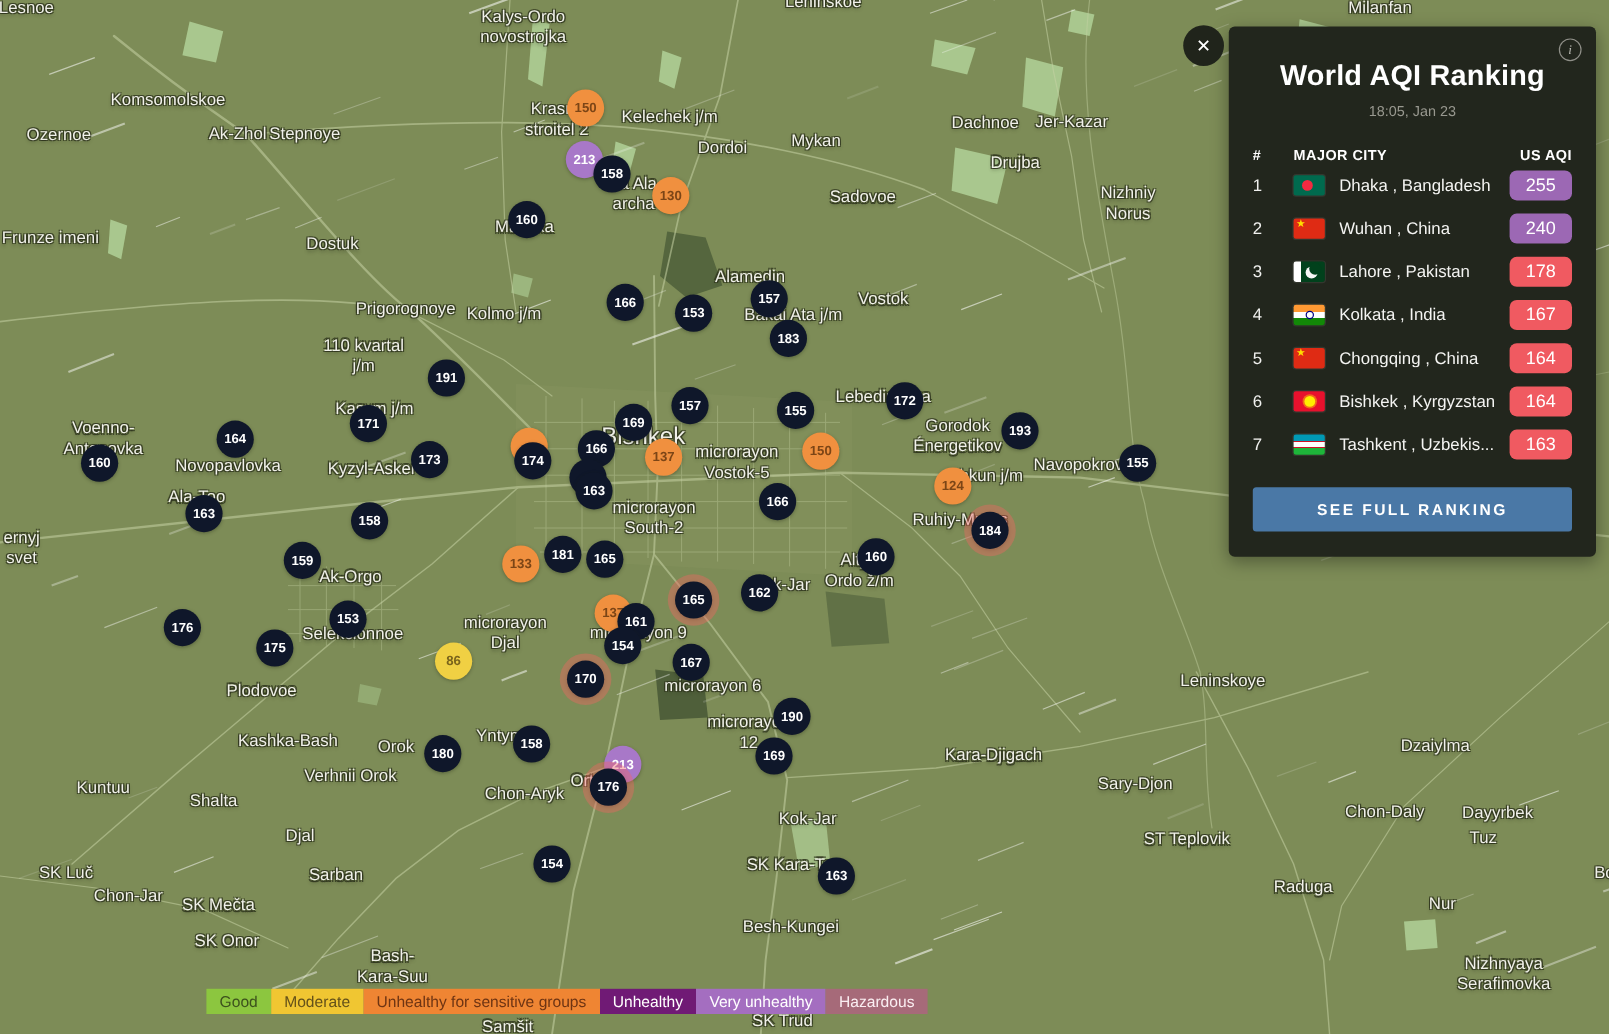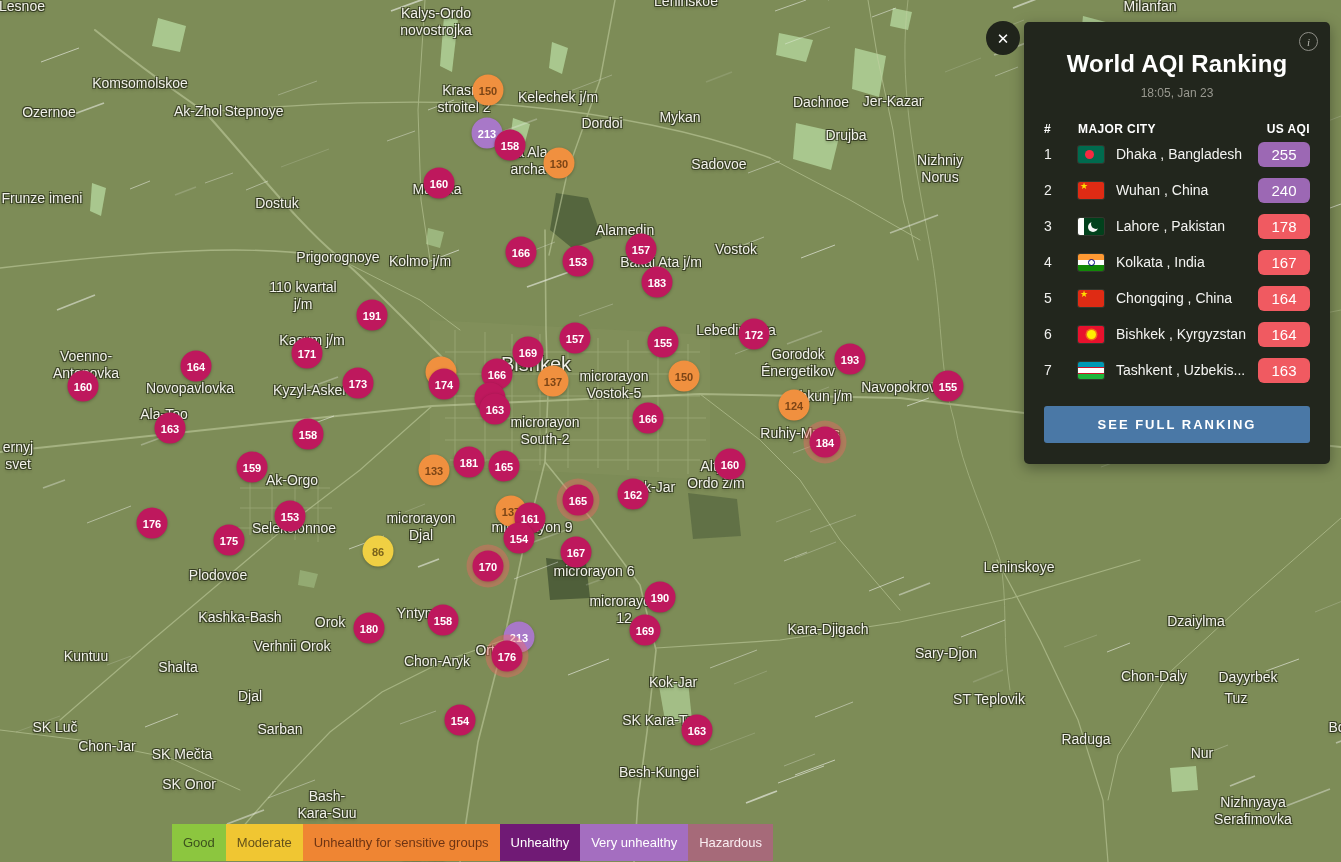--- a/index.html
+++ b/index.html
@@ -11,27 +11,27 @@
   .mlabel{position:absolute;transform:translate(-50%,-50%);color:#f1f1ea;font-size:14px;
           line-height:1.2;text-align:center;white-space:nowrap;
           text-shadow:1px 1px 0 rgba(47,54,30,.8),-1px 1px 0 rgba(47,54,30,.8),
                       1px -1px 0 rgba(47,54,30,.8),-1px -1px 0 rgba(47,54,30,.8),
                       0 2px 3px rgba(47,54,30,.45);}
   
   #markers{position:absolute;left:0;top:0;width:100%;height:100%;z-index:3;}
   .marker{position:absolute;width:31px;height:31px;border-radius:50%;transform:translate(-50%,-50%);
           display:flex;align-items:center;justify-content:center;font-size:11px;font-weight:bold;
           box-shadow:0 1px 3px rgba(30,35,18,.35);cursor:pointer;}
-  .lv-unh{background:#be185d;color:#fff;}
+  .lv-unh{background:#0f172a;color:#fff;}
   .lv-usg{background:#f0903f;color:#7c4516;}
   .lv-mod{background:#f0d043;color:#7a641c;}
   .lv-vu{background:#a878c8;color:#fff;}
   .halo{box-shadow:0 0 0 6px rgba(242,100,97,.4),0 1px 3px rgba(30,35,18,.35);}
   
-  #legend{position:absolute;left:172px;top:824px;display:flex;z-index:4;height:37px;text-align:right;}
+  #legend{position:absolute;left:172px;top:824px;display:flex;z-index:4;height:21px;text-align:right;}
   .legend-item{display:flex;align-items:center;padding:0 11px;font-size:13px;white-space:nowrap;}
   
   .panel{position:absolute;left:1024px;top:22px;width:306px;height:442px;background:#22261d;
          border-radius:5px;z-index:10;box-sizing:border-box;padding:26px 20px 20px;color:#fff;
          box-shadow:0 4px 14px rgba(0,0,0,.35);}
   .panel h1{margin:2px 0 0;font-size:24px;font-weight:600;text-align:center;letter-spacing:.2px;}
   .timestamp{margin-top:8px;text-align:center;font-size:12px;color:#98988f;}
   .thead{display:flex;align-items:center;margin-top:22px;font-size:12px;font-weight:bold;
          letter-spacing:.4px;color:#fff;}
   .th-rank{width:34px;}

